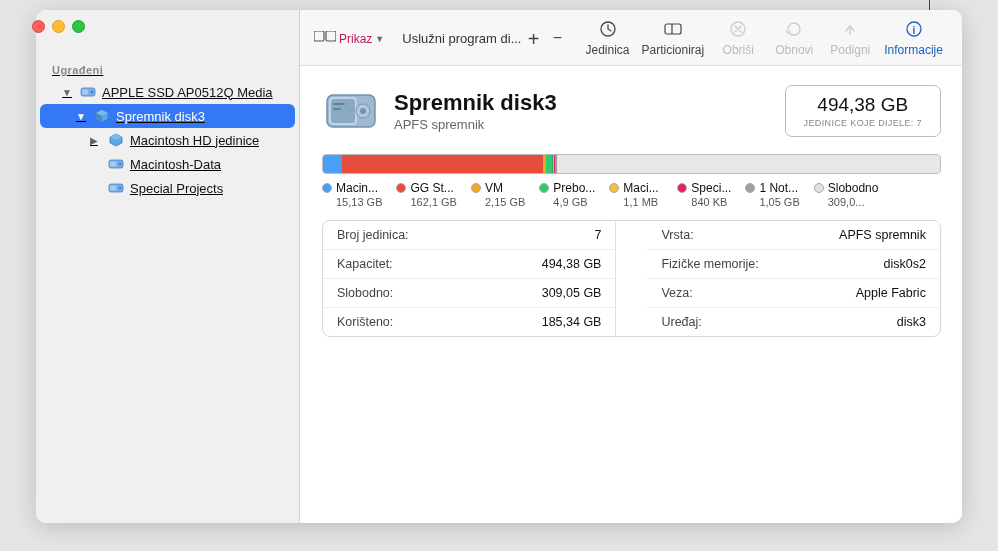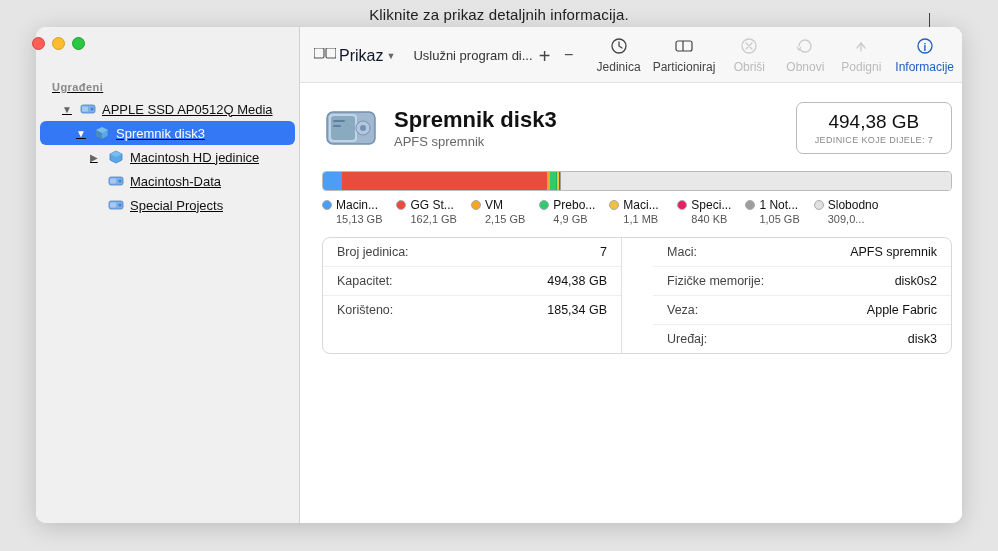--- a/index.html
+++ b/index.html
@@ -345,21 +345,20 @@
       align-items: center;
       gap: 7px;
       padding: 10px 14px 0 14px;
       z-index: 10;
     }
   </style>
 </head>
 <body>
 
 <div class="tooltip-bar">
-  <span>Kliknite za prikaz detaljnih informacija.</span>
   <div class="tooltip-line"></div>
 </div>
 
 <div class="window-wrapper">
 
   <div class="window-chrome">
     <div class="tl-btn tl-close"></div>
     <div class="tl-btn tl-min"></div>
     <div class="tl-btn tl-max"></div>
   </div>
@@ -430,21 +429,21 @@
     </div>
 
     <div class="main">
 
       <div class="toolbar">
         <div class="toolbar-view">
           <svg width="22" height="16" viewBox="0 0 22 16">
             <rect x="0" y="0" width="10" height="10" rx="1.5" fill="none" stroke="#555" stroke-width="1.2"></rect>
             <rect x="12" y="0" width="10" height="10" rx="1.5" fill="none" stroke="#555" stroke-width="1.2"></rect>
           </svg>
-          <span style="font-size:16px;color:#0f172a">Prikaz</span>
+          <span style="font-size:12px;color:#be185d">Prikaz</span>
           <span style="font-size:9px;color:#666">▼</span>
         </div>
         <span class="toolbar-title">Uslužni program di...</span>
 
         <div class="toolbar-actions">
 
           <div class="add-remove">
             <span class="add-remove-btn">+</span>
             <span class="add-remove-btn" style="font-size:16px;margin-top:-2px">−</span>
           </div>
@@ -612,27 +611,31 @@
           <div class="info-col" id="info-col-left">
               <div class="info-row">
                 <span class="info-label">Broj jedinica:</span>
                 <span class="info-value">7</span>
               </div>
               <div class="info-row">
                 <span class="info-label">Kapacitet:</span>
                 <span class="info-value">494,38 GB</span>
               </div>
               <div class="info-row">
+                <span class="info-label">Slobodno:</span>
+                <span class="info-value">309,05 GB</span>
+              </div>
+              <div class="info-row">
                 <span class="info-label">Korišteno:</span>
                 <span class="info-value">185,34 GB</span>
               </div>
             </div>
           <div class="info-col" id="info-col-right">
               <div class="info-row">
-                <span class="info-label">Maci:</span>
+                <span class="info-label">Vrsta:</span>
                 <span class="info-value">APFS spremnik</span>
               </div>
               <div class="info-row">
                 <span class="info-label">Fizičke memorije:</span>
                 <span class="info-value">disk0s2</span>
               </div>
               <div class="info-row">
                 <span class="info-label">Veza:</span>
                 <span class="info-value">Apple Fabric</span>
               </div>

